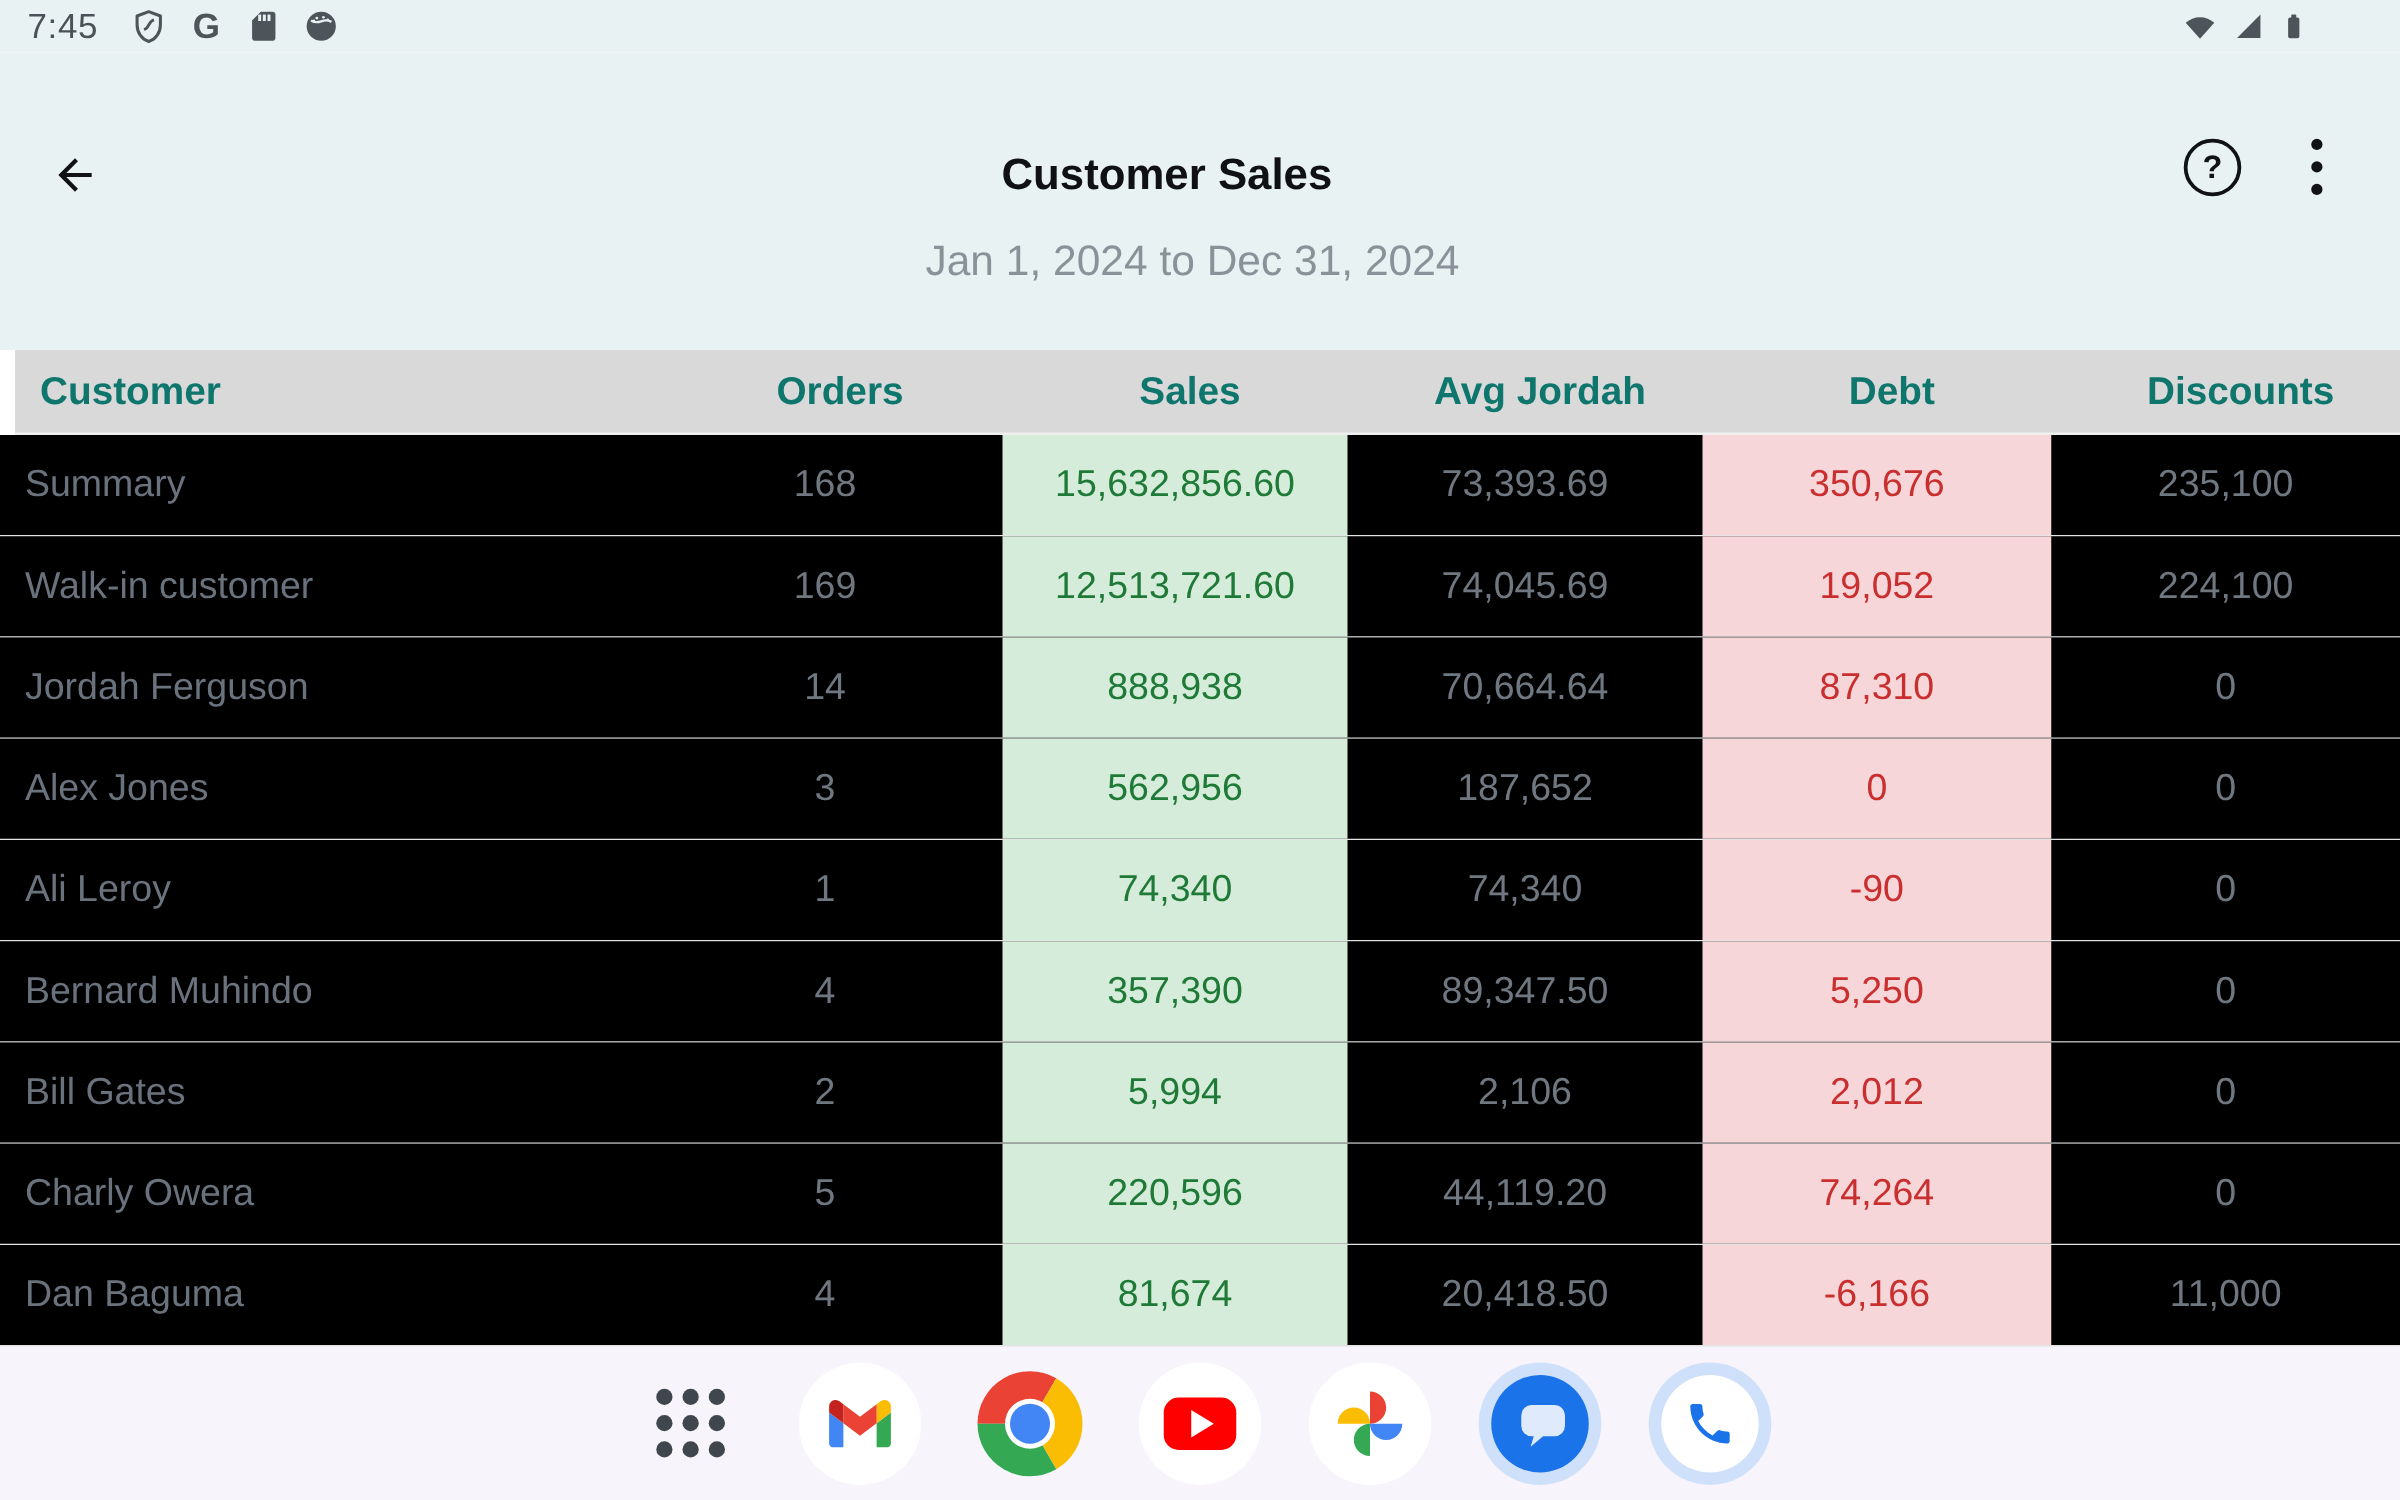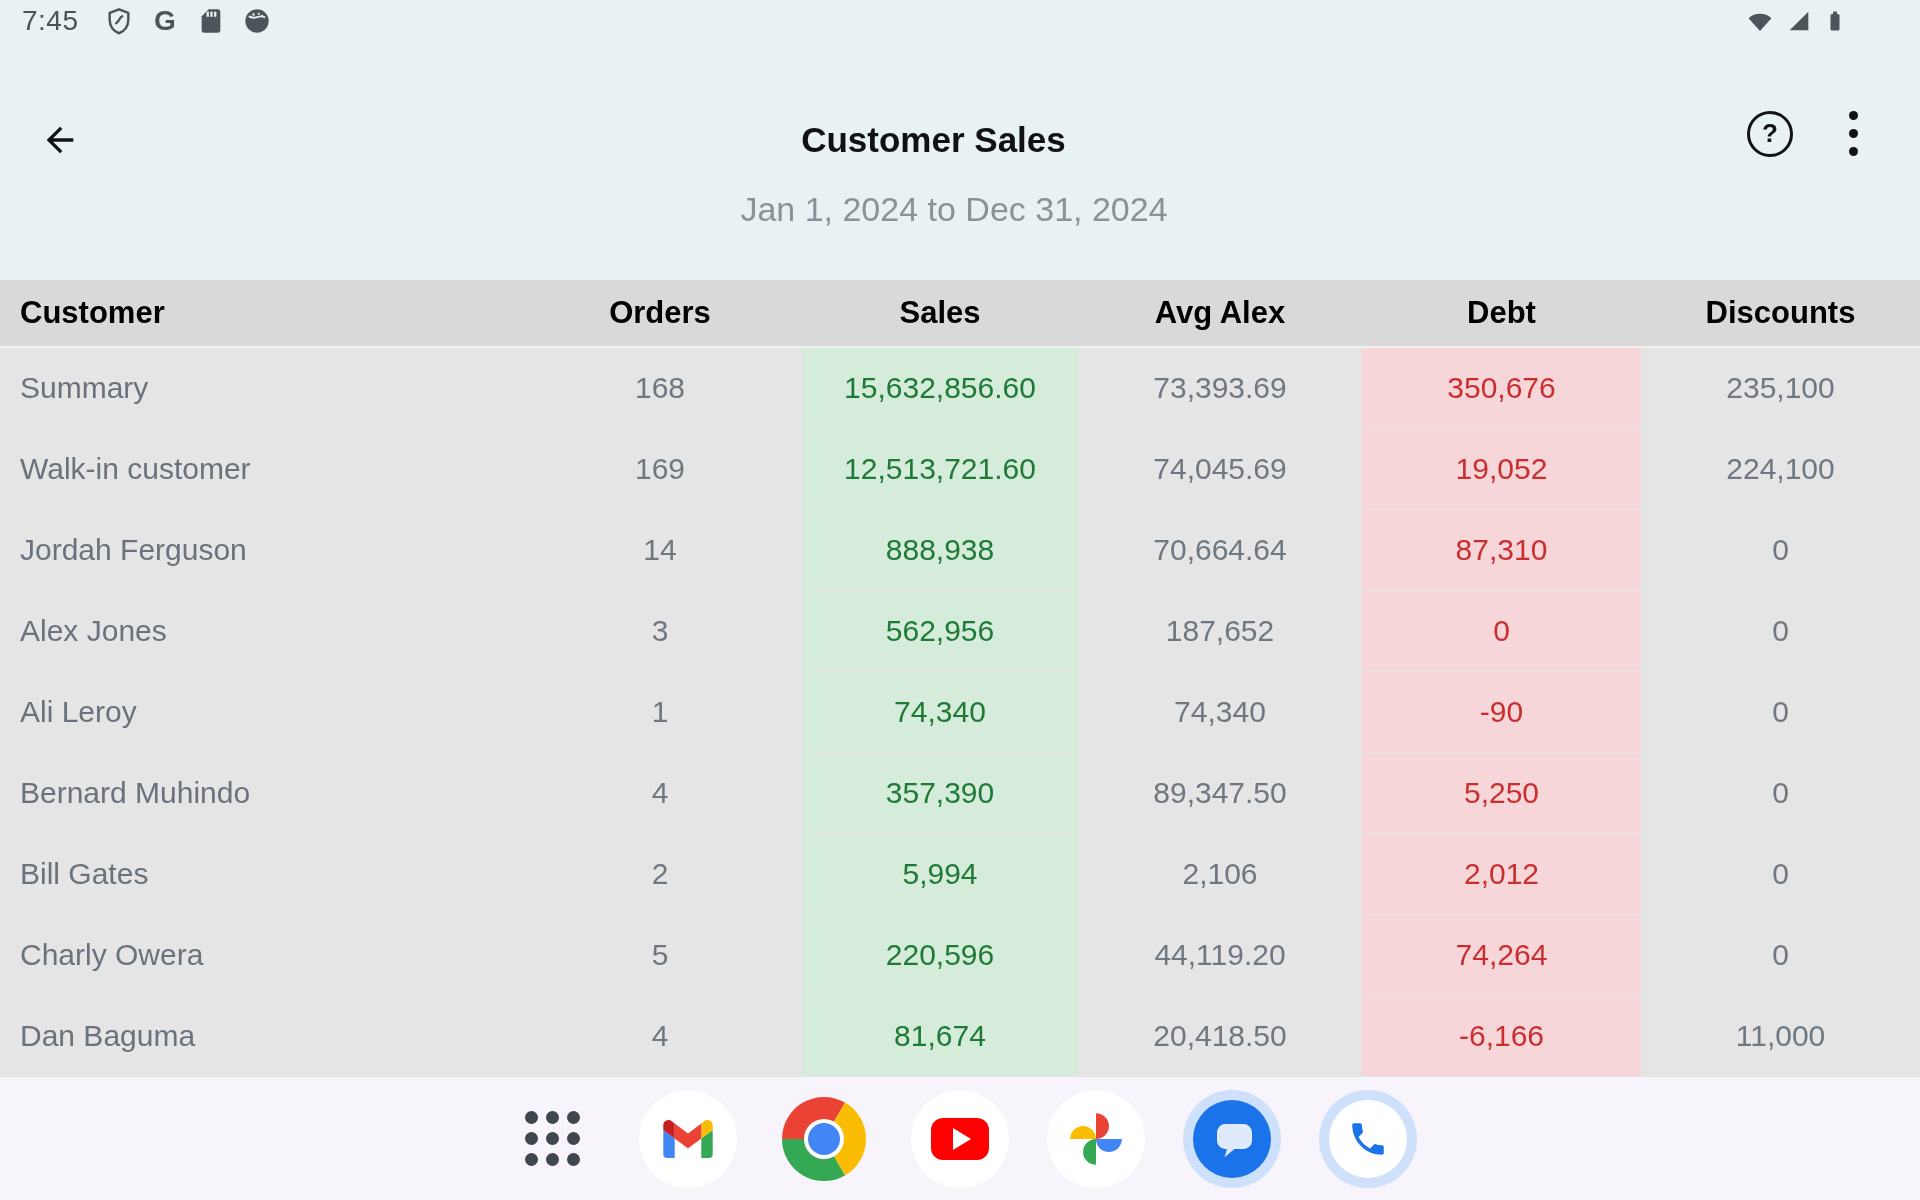--- a/index.html
+++ b/index.html
@@ -35,26 +35,26 @@
   .kebab-btn{background:none;border:none;display:flex;flex-direction:column;gap:9px;
     padding:4px;cursor:pointer;}
   .kebab-btn i{width:9px;height:9px;border-radius:50%;background:#101215;display:block;}
   .date-range{position:absolute;top:145px;left:0;right:12px;height:44px;
     display:flex;align-items:center;justify-content:center;
     font-size:34px;color:#8a9299;}
 
   
   .grid-cols{display:grid;grid-template-columns:518px 284px 276px 284px 279px 279px;}
   .table-header{height:68px;background:var(--header-bg);align-items:center;
-    font-size:31px;font-weight:700;color:#000000;flex:0 0 auto;border-bottom:2px solid #efefef;}
+    font-size:31px;font-weight:700;color:#0f766e;flex:0 0 auto;border-bottom:2px solid #efefef;margin-left:12px;}
   .th{text-align:center;}
   .th.col-customer{text-align:left;padding-left:20px;}
   .table-body{flex:0 0 auto;}
   .tr{height:81px;align-items:center;border-bottom:1px solid #e4e4e4;font-size:30px;
-    color:var(--muted-text);cursor:pointer;background:#e5e5e5;}
+    color:var(--muted-text);cursor:pointer;background:#000000;}
   .td{text-align:center;height:100%;display:flex;align-items:center;justify-content:center;}
   .td.col-customer{justify-content:flex-start;padding-left:20px;color:#6a737d;}
   .td.col-sales{background:var(--sales-bg);color:var(--sales-text);}
   .td.col-debt{background:var(--debt-bg);color:var(--debt-text);}
 
   
   .taskbar{flex:1;background:var(--taskbar-bg);display:flex;align-items:center;
     justify-content:center;gap:38px;}
   .app-slot{width:98px;height:98px;display:flex;align-items:center;justify-content:center;
     cursor:pointer;}
@@ -139,21 +139,21 @@
         </button>
       </div>
     </div>
     <div class="date-range">Jan 1, 2024 to Dec 31, 2024</div>
   </section>
 
   <div class="table-header grid-cols">
     <div class="th col-customer">Customer</div>
     <div class="th col-orders">Orders</div>
     <div class="th col-sales">Sales</div>
-    <div class="th col-avg">Avg Alex</div>
+    <div class="th col-avg">Avg Jordah</div>
     <div class="th col-debt">Debt</div>
     <div class="th col-discounts">Discounts</div>
   </div>
   <div class="table-body">
       <div class="tr grid-cols">
     <div class="td col-customer">Summary</div>
     <div class="td col-orders">168</div>
     <div class="td col-sales">15,632,856.60</div>
     <div class="td col-avg">73,393.69</div>
     <div class="td col-debt">350,676</div>

